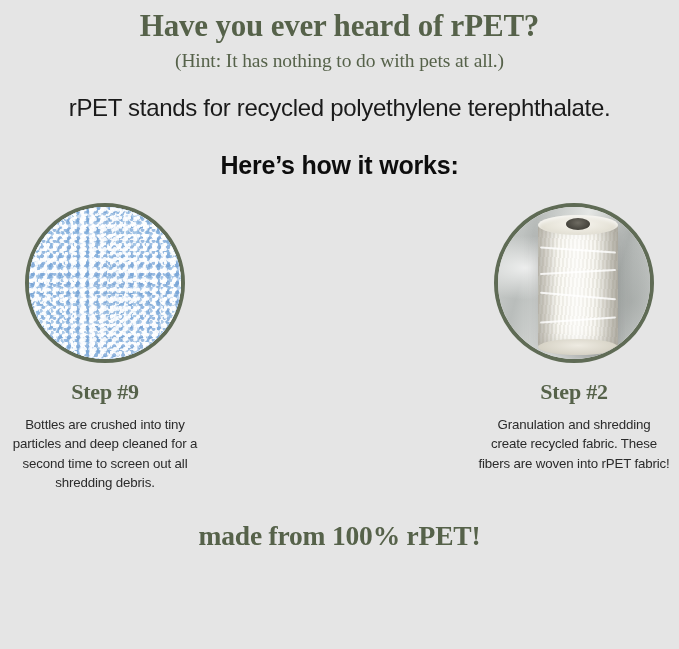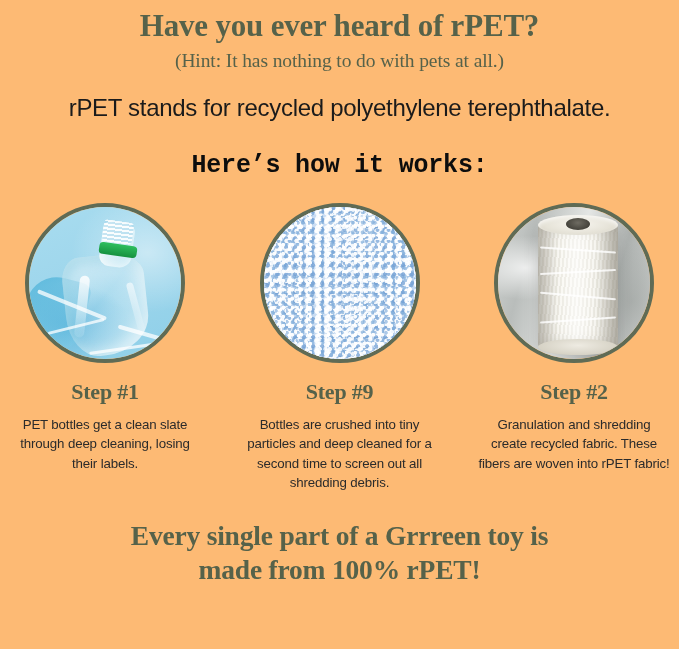--- a/index.html
+++ b/index.html
@@ -14,21 +14,21 @@
 
   body {
     font-family: "Liberation Sans", sans-serif;
     position: relative;
   }
 
   .page {
     width: 679px;
     height: 649px;
     position: relative;
-    background: #fdba74;
+    background: #e5e5e5;
     display: flex;
     flex-direction: column;
     align-items: center;
   }
 
   
   .headline {
     font-family: "Liberation Serif", serif;
     font-weight: bold;
     color: #56624a;
@@ -55,21 +55,21 @@
     font-size: 24px;
     text-align: center;
     line-height: 1.42;
     margin-top: 19px;
     letter-spacing: -0.3px;
     width: 660px;
   }
   .lede .line2 { display: block; }
 
   .works-title {
-    font-family: Liberation Mono, monospace;
+    font-family: Liberation Sans, sans-serif;
     font-weight: bold;
     color: #0d0d0d;
     font-size: 25px;
     text-align: center;
     margin-top: 26px;
     letter-spacing: -0.2px;
   }
 
   
   .steps {
@@ -333,37 +333,20 @@
   <h2 class="subheadline">(Hint: It has nothing to do with pets at all.)</h2>
 
   <p class="lede">
     <span>rPET stands for recycled polyethylene terephthalate.</span>
   </p>
 
   <h3 class="works-title">Here’s how it works:</h3>
 
   <div class="steps">
 
-    <div class="step">
-      <div class="circle">
-        <div class="art-bottle">
-          <div class="shard-left"></div>
-          <div class="bottle-body"></div>
-          <div class="bottle-neck"></div>
-          <div class="bottle-threads"></div>
-          <div class="bottle-ring"></div>
-          <div class="streak s1"></div>
-          <div class="streak s2"></div>
-          <div class="streak s3"></div>
-          <div class="streak s4"></div>
-        </div>
-      </div>
-      <div class="step-label">Step #1</div>
-      <div class="step-desc">PET bottles get a clean slate through deep cleaning, losing their labels.</div>
-    </div>
 
     <div class="step">
       <div class="circle">
         <div class="art-flakes"></div>
       </div>
       <div class="step-label">Step #9</div>
       <div class="step-desc">Bottles are crushed into tiny particles and deep cleaned for a second time to screen out all shredding debris.</div>
     </div>
 
     <div class="step">
@@ -380,17 +363,16 @@
           <div class="spool-hole"></div>
         </div>
       </div>
       <div class="step-label">Step #2</div>
       <div class="step-desc">Granulation and shredding create recycled fabric. These fibers are woven into rPET fabric!</div>
     </div>
 
   </div>
 
   <div class="footer">
-    <span class="fline">Every single part of a Grrreen toy is</span>
     <span class="fline">made from 100% rPET!</span>
   </div>
 
 </div>
 
 </body></html>

